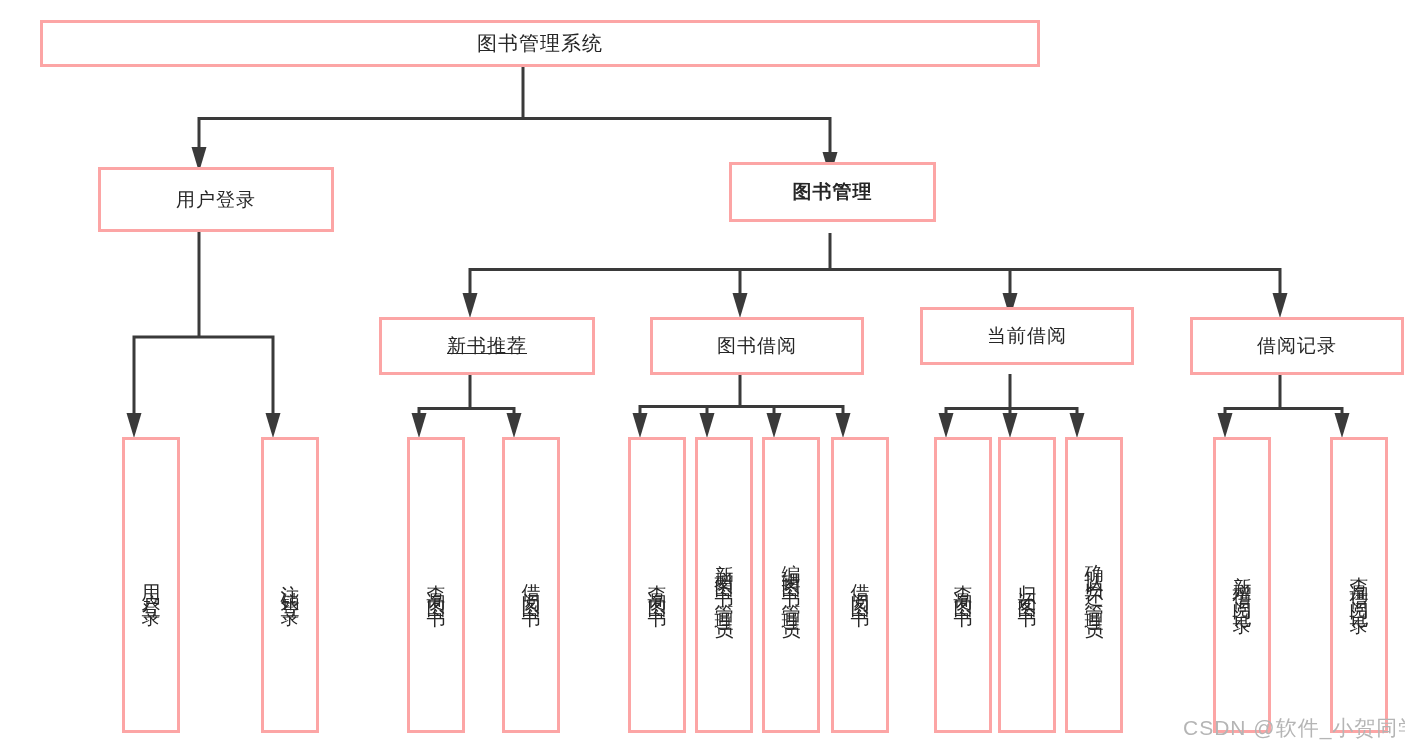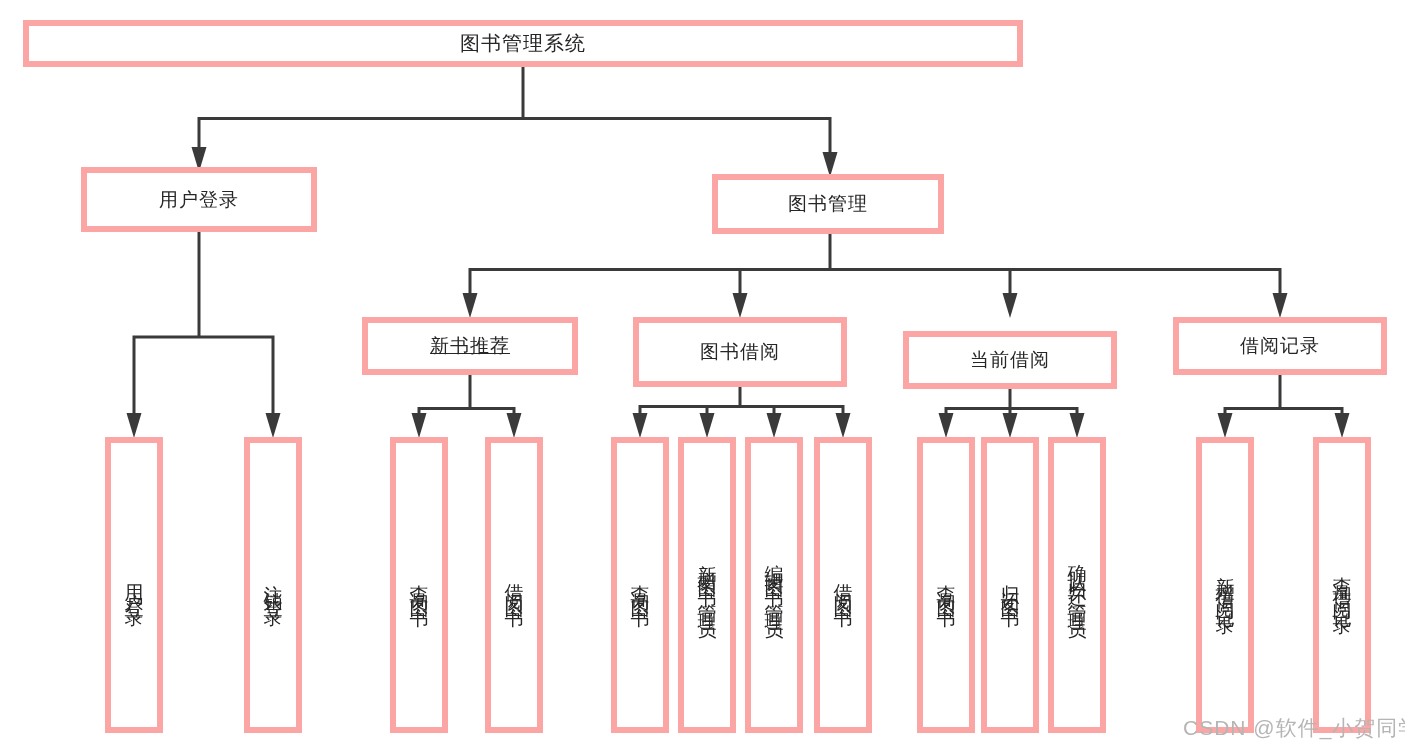--- a/index.html
+++ b/index.html
@@ -7,25 +7,26 @@
     position:relative;
     width:1405px;height:747px;
     background:#ffffff;
     font-family:"Liberation Sans","DejaVu Sans",sans-serif;
     overflow:hidden;
   }
   svg.connectors{position:absolute;left:0;top:0;z-index:1;}
   .box{
     position:absolute;
     background:#ffffff;
-    border:6px solid #fca5a5;
+    border:3px solid #fca5a5;
     box-sizing:border-box;
     display:flex;align-items:center;justify-content:center;
     color:#262626;
     z-index:2;
+    margin-left:17px;
   }
   .hbox{font-size:19px;letter-spacing:1px;}
   .root-box{font-size:20px;}
   .vbox{width:58px;height:296px;top:437px;}
   .vtext{
     writing-mode:vertical-rl;
     text-orientation:mixed;
     font-size:19px;
     letter-spacing:8px;
     line-height:1.05;
@@ -94,25 +95,25 @@
     <g>
       <path class="cline" d="M1280,374 V409 M1225,420 L1225,408.5 L1342,408.5 L1342,420"></path>
       <polygon class="ahead" points="1217.5,413 1232.5,413 1225,438"></polygon>
       <polygon class="ahead" points="1334.5,413 1349.5,413 1342,438"></polygon>
     </g>
   </svg>
 
   <div class="box hbox root-box" style="left:23px;top:20px;width:1000px;height:47px;">图书管理系统</div>
 
   <div class="box hbox" style="left:81px;top:167px;width:236px;height:65px;">用户登录</div>
-  <div class="box hbox" style="left:712px;top:174px;width:232px;height:60px;">图书管理</div>
+  <div class="box hbox" style="left:712px;top:162px;width:207px;height:60px;font-weight:bold;">图书管理</div>
 
   <div class="box hbox" style="left:362px;top:317px;width:216px;height:58px;text-decoration:underline;">新书推荐</div>
-  <div class="box hbox" style="left:633px;top:317px;width:214px;height:70px;">图书借阅</div>
-  <div class="box hbox" style="left:903px;top:331px;width:214px;height:58px;text-align:center;">当前借阅</div>
+  <div class="box hbox" style="left:633px;top:317px;width:214px;height:58px;">图书借阅</div>
+  <div class="box hbox" style="left:903px;top:307px;width:214px;height:58px;text-align:center;">当前借阅</div>
   <div class="box hbox" style="left:1173px;top:317px;width:214px;height:58px;">借阅记录</div>
 
   <div class="box vbox" style="left:105px;">
     <span class="vtext">用户登录</span>
   </div>
   <div class="box vbox" style="left:244px;">
     <span class="vtext">注销登录</span>
   </div>
 
   <div class="box vbox" style="left:390px;">

